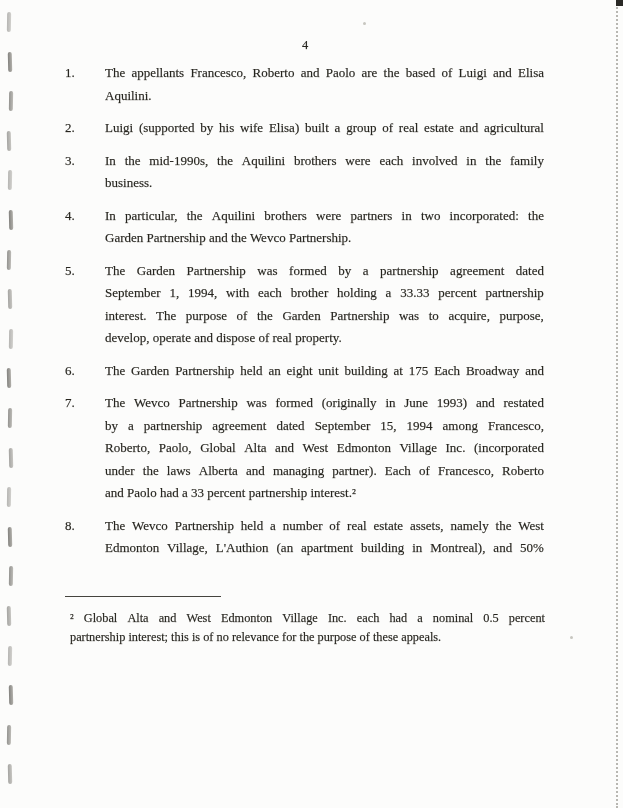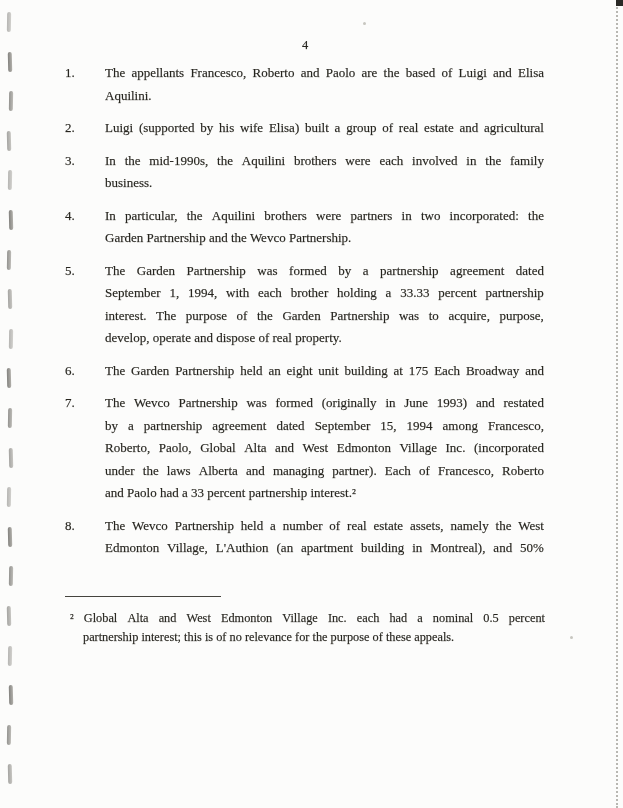--- a/index.html
+++ b/index.html
@@ -52,21 +52,21 @@
     margin-top: 36px;
     width: 156px;
     border-top: 1.5px solid #45443e;
   }
   .footnote { margin-top: 12px; margin-left: 5px; }
   .footnote .line {
     font-size: 12.3px;
     height: 19px; line-height: 19px;
   }
   .footnote .line.just { width: 475px; }
-  .footnote .line + .line { margin-left: 13px; }
+  .footnote .line + .line { }
   
   .binding-mark {
     position: absolute;
     width: 4px;
     background: linear-gradient(to right, #6f6e6a, #a6a49e);
     border-radius: 2px;
   }
   .scan-edge-line {
     position: absolute;
     top: 0; bottom: 0; left: 616px;

